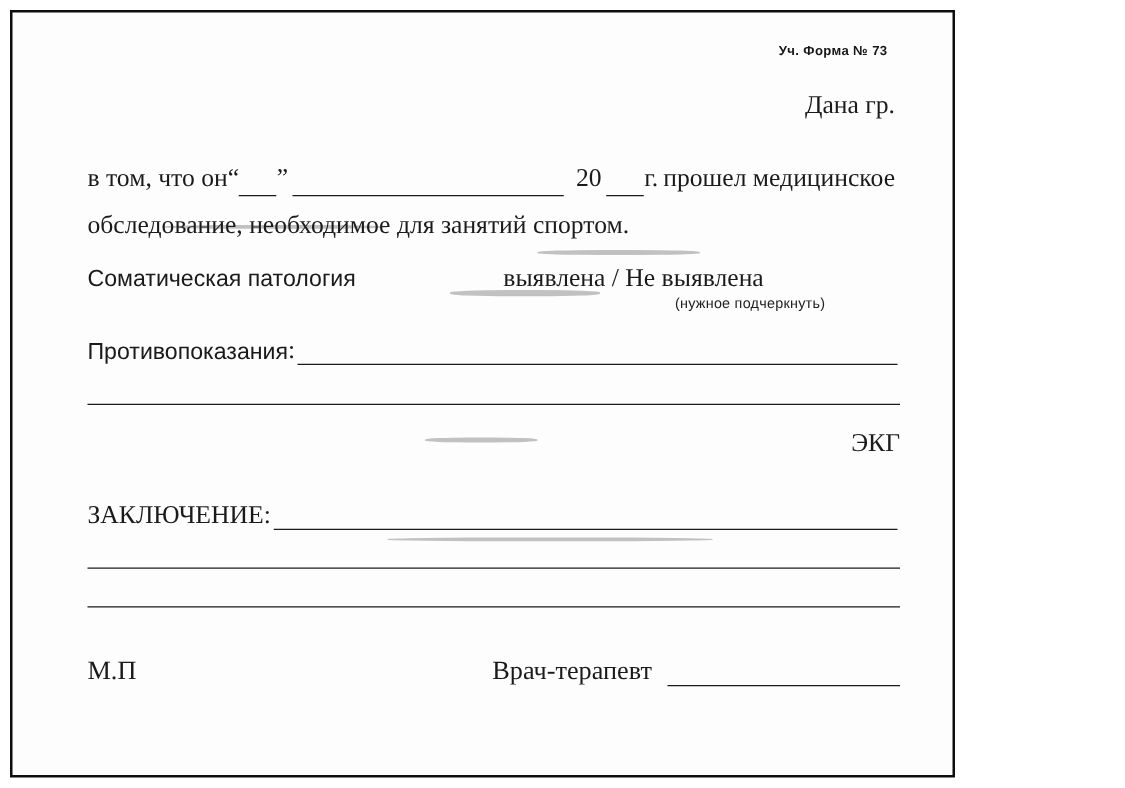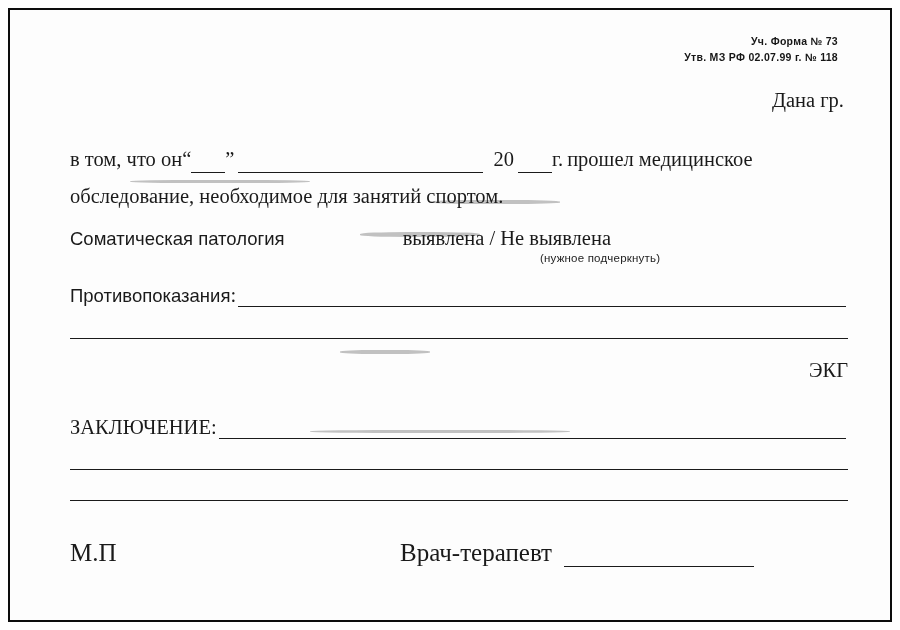--- a/index.html
+++ b/index.html
@@ -19,21 +19,21 @@
     width: 900px;
     height: 630px;
     box-sizing: border-box;
     background: #ffffff;
   }
   
   #form-frame {
     position: absolute;
     left: 8px;
     top: 8px;
-    width: 884px;
+    width: 756px;
     height: 614px;
     box-sizing: border-box;
     border: 2px solid #0d0d0d;
     background: #fdfdfd;
   }
   #form-inner {
     position: absolute;
     left: 0; top: 0;
     width: 100%;
     height: 100%;
@@ -160,21 +160,21 @@
     font-size: 20.5px;
   }
   #rule-2 { width: 100%; margin-top: 30px; }
   #rule-3 { width: 100%; margin-top: 30px; }
 
   
   #footer {
     margin-top: 38px;
     display: flex;
     align-items: flex-end;
-    font-size: 25px;
+    font-size: 21px;
   }
   #mp { width: 330px; }
   #doctor-label { white-space: nowrap; }
   #doctor-line {
     display: inline-block;
     width: 190px;
     border-bottom: 1.6px solid #1b1b1b;
     height: 16px;
     margin-left: 12px;
   }
@@ -189,21 +189,20 @@
 </style>
 </head>
 <body>
 
 <div id="page">
   <div id="form-frame">
     <div id="form-inner">
 
       <div class="header-stamp">
         <div>Уч. Форма № 73</div>
-        <div>Утв. МЗ РФ 02.07.99 г. № 118</div>
       </div>
 
 
       <div class="row" id="r-dana">
         <span class="txt">Дана гр.</span>
         <span class="fill"></span>
       </div>
 
       <div class="row" id="r-vtom">
         <span class="txt-tight">в том, что он</span>

